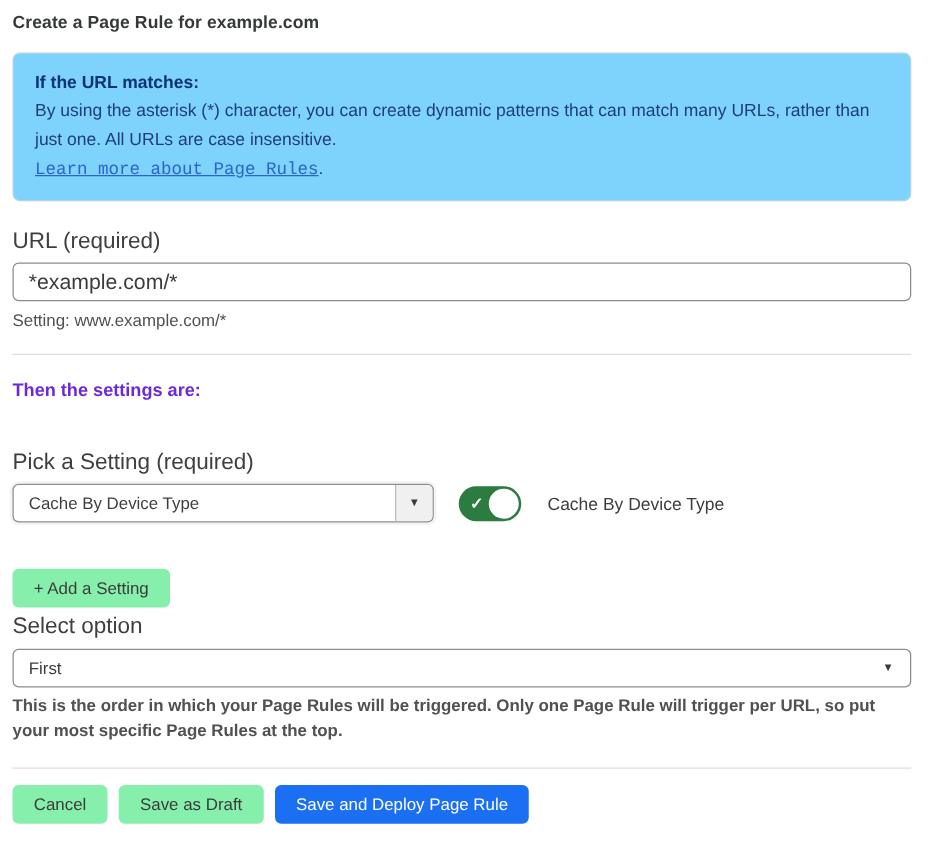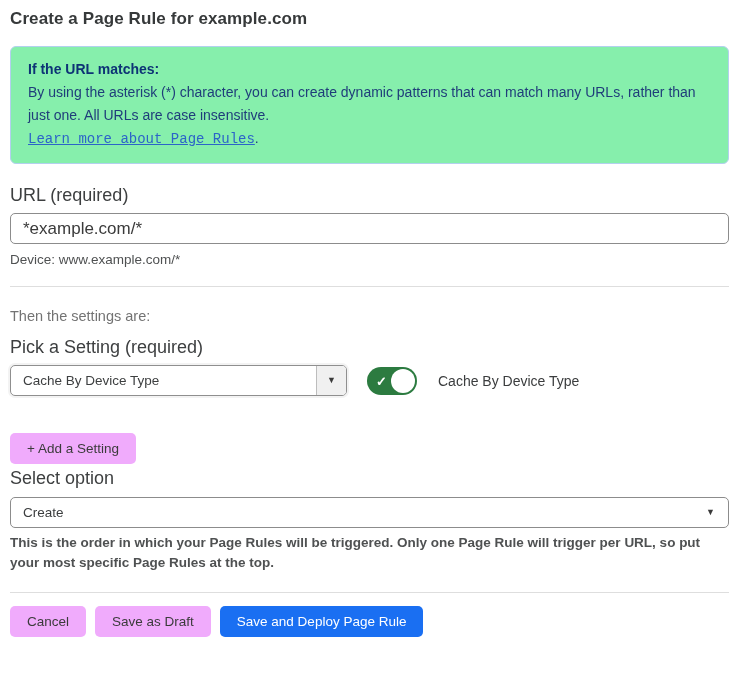--- a/index.html
+++ b/index.html
@@ -6,29 +6,29 @@
   html, body { width: 750px; height: 688px; background: #ffffff; }
   body {
     font-family: "Liberation Sans", sans-serif;
     color: #3d3f40;
     font-size: 13.5px;
   }
   .container {
     padding: 9px 21px 0 10px;
   }
   .page-title {
-    font-size: 17px;
+    font-size: 14px;
     font-weight: 700;
     color: #36393a;
     letter-spacing: 0.1px;
     margin-bottom: 17px;
   }
   
   .info-box {
-    background: #86efac;
+    background: #7dd3fc;
     border: 1px solid #b3d0ee;
     border-radius: 6px;
     padding: 11px 20px 12px 17px;
     color: #1f3d7a;
     line-height: 23px;
     font-size: 14px;
     margin-bottom: 21px;
   }
   .info-box .info-heading {
     font-weight: 700;
@@ -65,25 +65,25 @@
     outline: none;
     background: #fff;
   }
   .divider {
     border: none;
     border-top: 1px solid #dedede;
     margin: 16px 0 0 0;
   }
   .section-heading {
     font-size: 14.5px;
-    font-weight: 400;
-    color: #737373;
+    font-weight: 700;
+    color: #6d28d9;
     margin-top: 21px;
   }
-  .picker-label { margin-top: 13px; }
+  .picker-label { margin-top: 38px; }
   
   .setting-row {
     display: flex;
     align-items: center;
     margin-top: 0;
   }
   .dropdown {
     display: flex;
     width: 337px;
     height: 31px;
@@ -157,21 +157,21 @@
     height: 31px;
     padding: 0 17px;
     border: none;
     border-radius: 5px;
     font-family: "Liberation Sans", sans-serif;
     font-size: 13.5px;
     cursor: pointer;
     white-space: nowrap;
   }
   .btn-gray {
-    background: #f0abfc;
+    background: #86efac;
     color: #3b3b3b;
   }
   .btn-primary {
     color: #ffffff;
   }
   .add-setting-btn { margin-top: 37px; }
   .order-heading { margin-top: 36px; }
   .select-label { margin-top: 4px; margin-bottom: 8px; }
   
   .select-full {
@@ -206,21 +206,21 @@
   <h1 class="page-title">Create a Page Rule for example.com</h1>
 
   <div class="info-box">
     <div class="info-heading">If the URL matches:</div>
     <div class="info-body">By using the asterisk (*) character, you can create dynamic patterns that can match many URLs, rather than just one. All URLs are case insensitive.</div>
     <div class="info-link-line"><a class="info-link">Learn more about Page Rules</a><span>.</span></div>
   </div>
 
   <div class="field-label">URL (required)</div>
   <input class="text-input" type="text" value="*example.com/*" style="">
-  <div class="helper-text">Device: www.example.com/*</div>
+  <div class="helper-text">Setting: www.example.com/*</div>
 
   <hr class="divider">
 
   <div class="section-heading">Then the settings are:</div>
 
   <div class="field-label picker-label">Pick a Setting (required)</div>
 
   <div class="setting-row">
     <div class="dropdown">
       <div class="dropdown-value">Cache By Device Type</div>
@@ -234,21 +234,21 @@
     </div>
     <div class="toggle-text">Cache By Device Type</div>
   </div>
 
   <button class="btn btn-gray add-setting-btn">+ Add a Setting</button>
 
 
   <div class="field-label select-label">Select option</div>
 
   <div class="select-full">
-    <span class="select-value">Create</span>
+    <span class="select-value">First</span>
     <span class="select-arrow">▼</span>
   </div>
 
   <div class="helper-text order-helper">This is the order in which your Page Rules will be triggered. Only one Page Rule will trigger per URL, so put your most specific Page Rules at the top.</div>
 
   <hr class="divider footer-divider">
 
   <div class="footer-actions">
     <button class="btn btn-gray">Cancel</button>
     <button class="btn btn-gray">Save as Draft</button>

